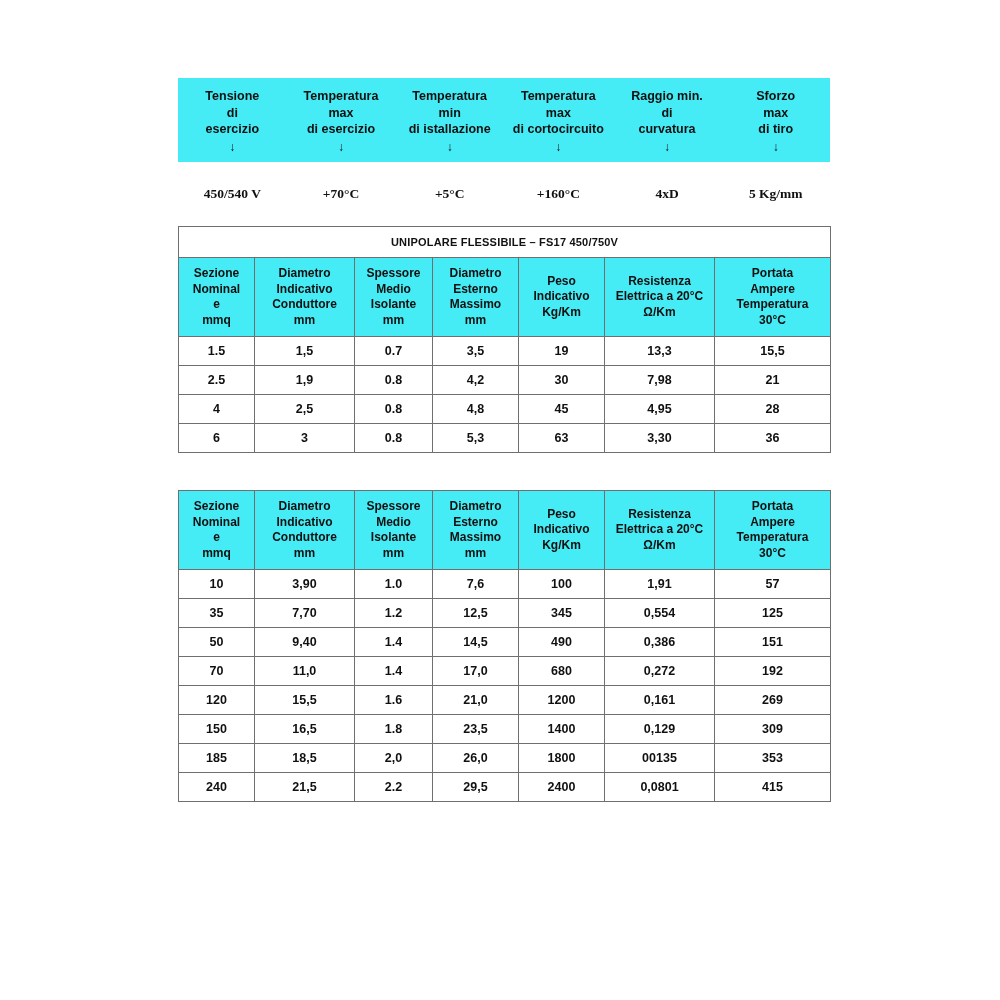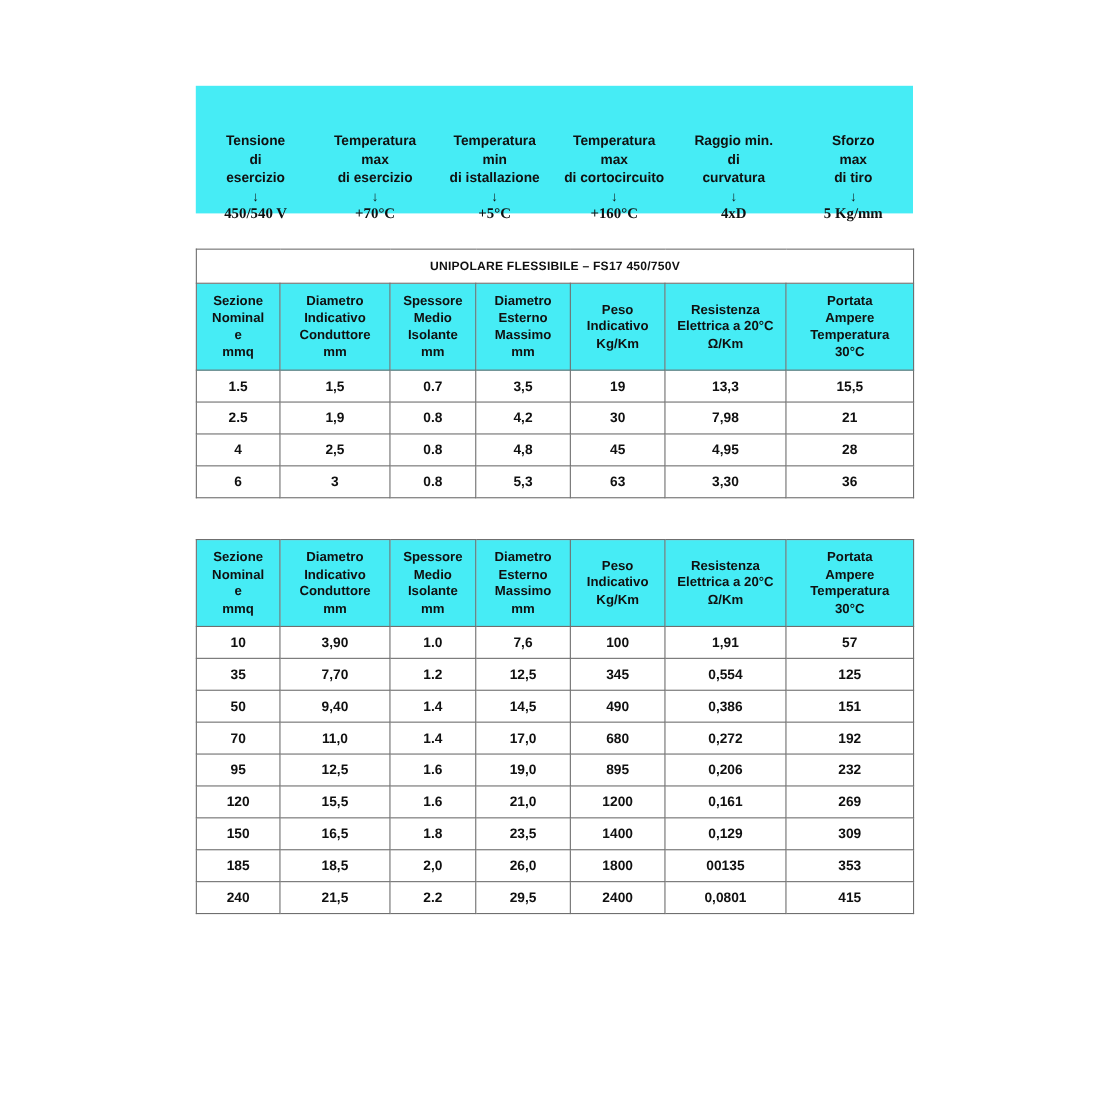--- a/index.html
+++ b/index.html
@@ -38,21 +38,20 @@
   .spec-cell {
     flex: 1 1 0;
     text-align: center;
     padding: 10px 2px 8px 2px;
     font-size: 12.5px;
     font-weight: bold;
     line-height: 1.32;
     color: #101010;
     box-sizing: border-box;
     white-space: pre-line;
-    margin-top: 32px;
   }
   .spec-arrow {
     display: block;
     margin-top: 3px;
     font-size: 12px;
     font-weight: bold;
     line-height: 1.1;
   }
 
   .spec-values {
@@ -310,29 +309,20 @@
       <tr class="body-row">
         <td>70</td>
         <td>11,0</td>
         <td>1.4</td>
         <td>17,0</td>
         <td>680</td>
         <td>0,272</td>
         <td>192</td>
       </tr>
       <tr class="body-row">
-        <td>95</td>
-        <td>12,5</td>
-        <td>1.6</td>
-        <td>19,0</td>
-        <td>895</td>
-        <td>0,206</td>
-        <td>232</td>
-      </tr>
-      <tr class="body-row">
         <td>120</td>
         <td>15,5</td>
         <td>1.6</td>
         <td>21,0</td>
         <td>1200</td>
         <td>0,161</td>
         <td>269</td>
       </tr>
       <tr class="body-row">
         <td>150</td>

